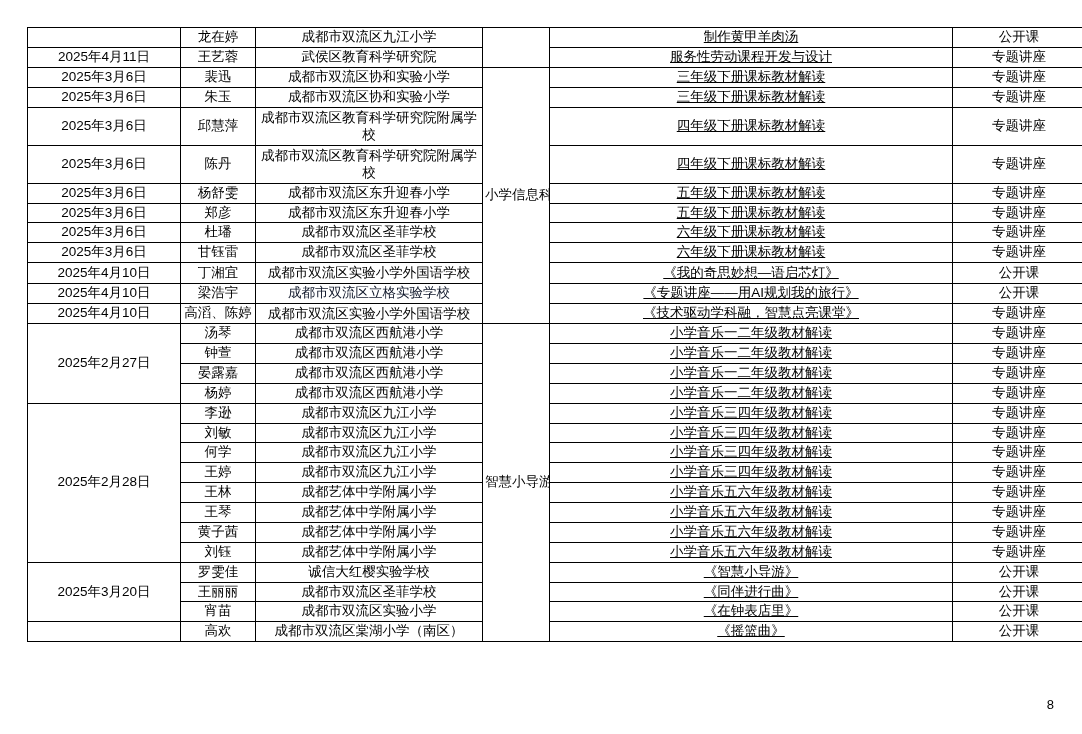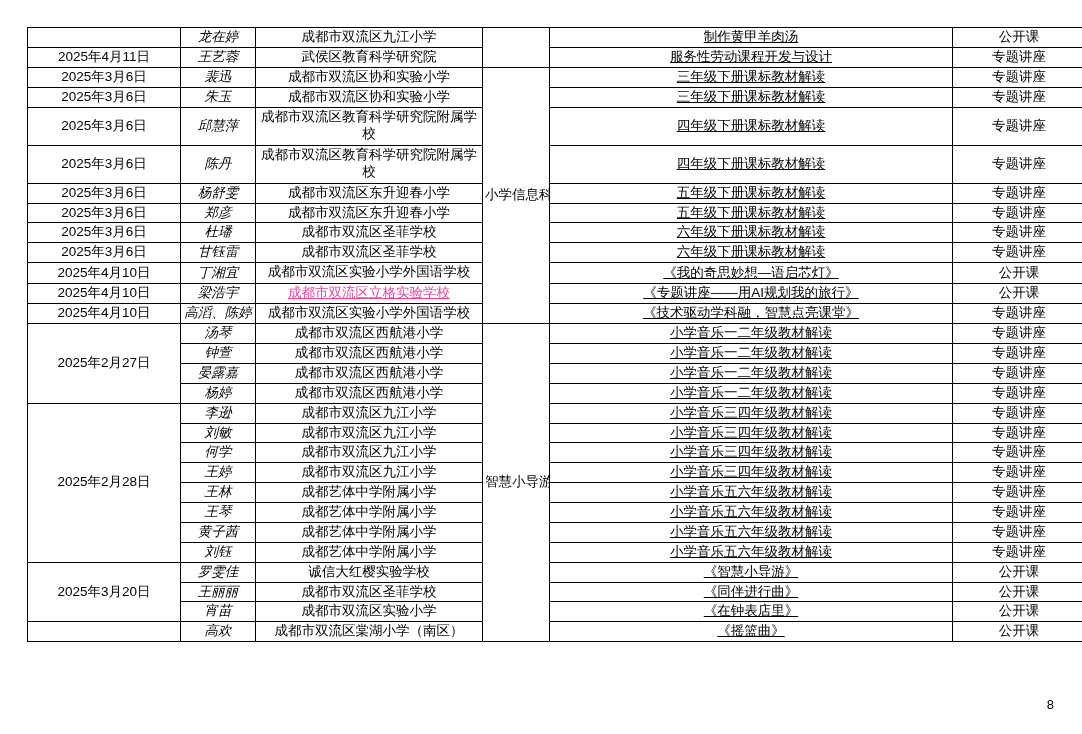--- a/index.html
+++ b/index.html
@@ -33,34 +33,34 @@
   table.sched td {
     border: 1px solid #000000;
     text-align: center;
     vertical-align: middle;
     padding: 1px 2px;
     line-height: 1.25;
     white-space: nowrap;
     overflow: hidden;
   }
   td.date   { width: 148px; }
-  td.name   { width: 70px; font-style: italic; }
+  td.name   { width: 70px; }
   td.school { width: 222px; }
   td.cat    { width: 62px; }
   td.topic  { width: 398px; text-align: left; padding-left: 6px; text-decoration: underline; }
   td.type   { width: 128px; }
   td.school.wrap, td.topic.wrap { white-space: normal; }
-  td.school.wrap { line-height: 1.3; font-family: Liberation Mono, monospace; }
+  td.school.wrap { line-height: 1.3; }
   td.cat {
     font-size: 13.5px;
     line-height: 1.3;
     white-space: normal;
     word-break: break-all;
   }
-  td.faded { color: #ec4899; text-decoration: underline; }
+  td.faded { color: #0f172a; }
   td.blank { border: 1px solid #000000; }
   .page-number {
     position: absolute;
     right: 28px;
     bottom: 22px;
     font-size: 13px;
     color: #000000;
   }
 </style>
 </head>

